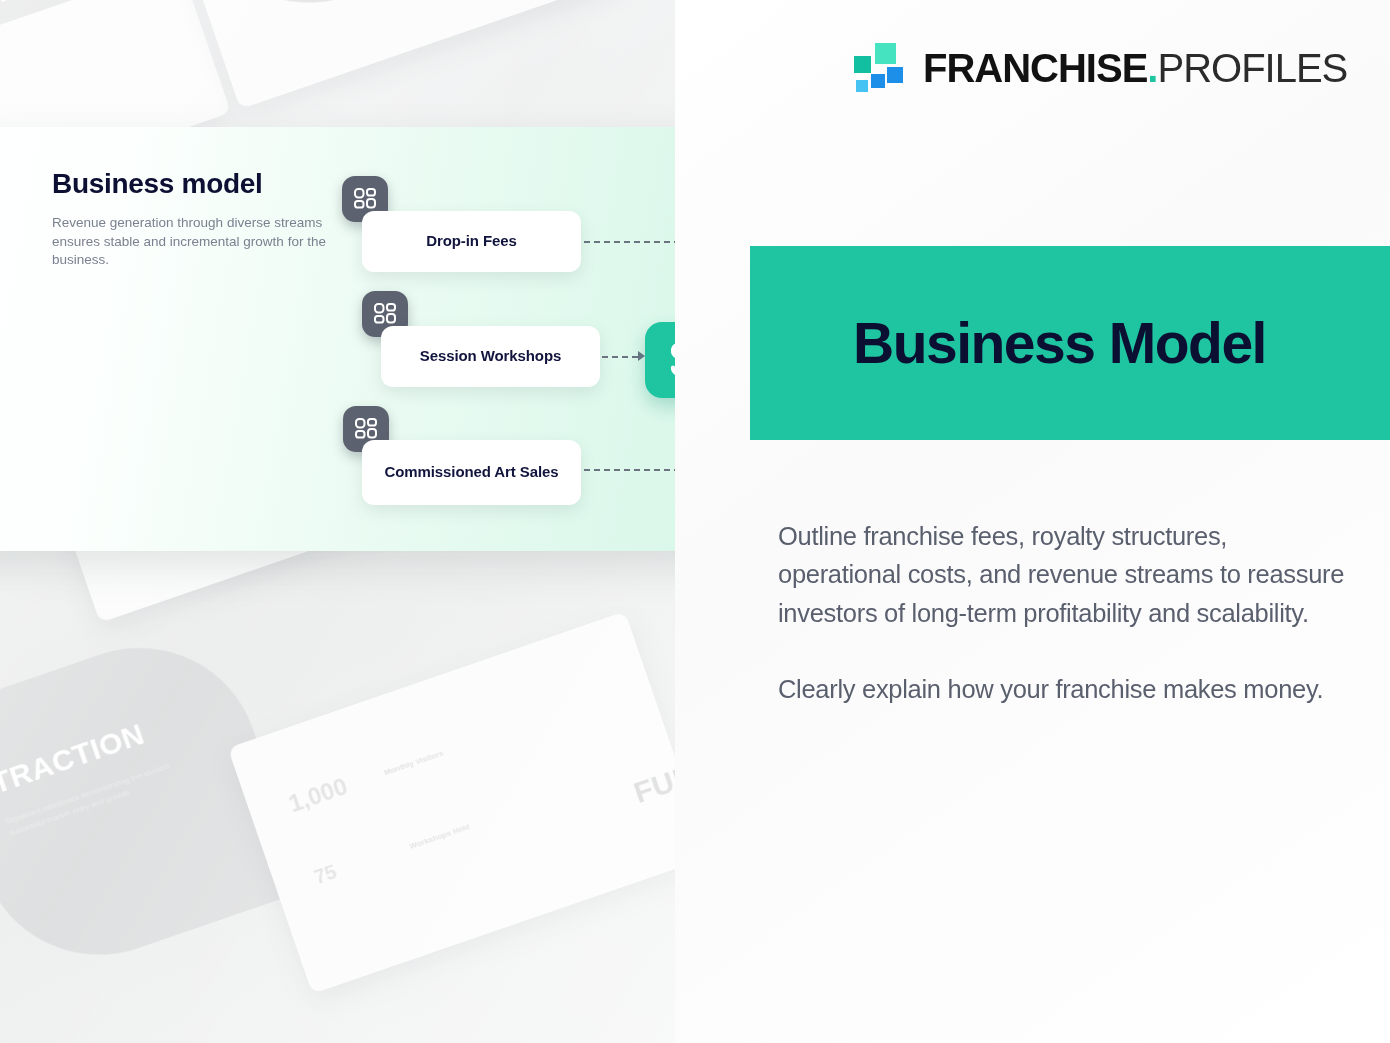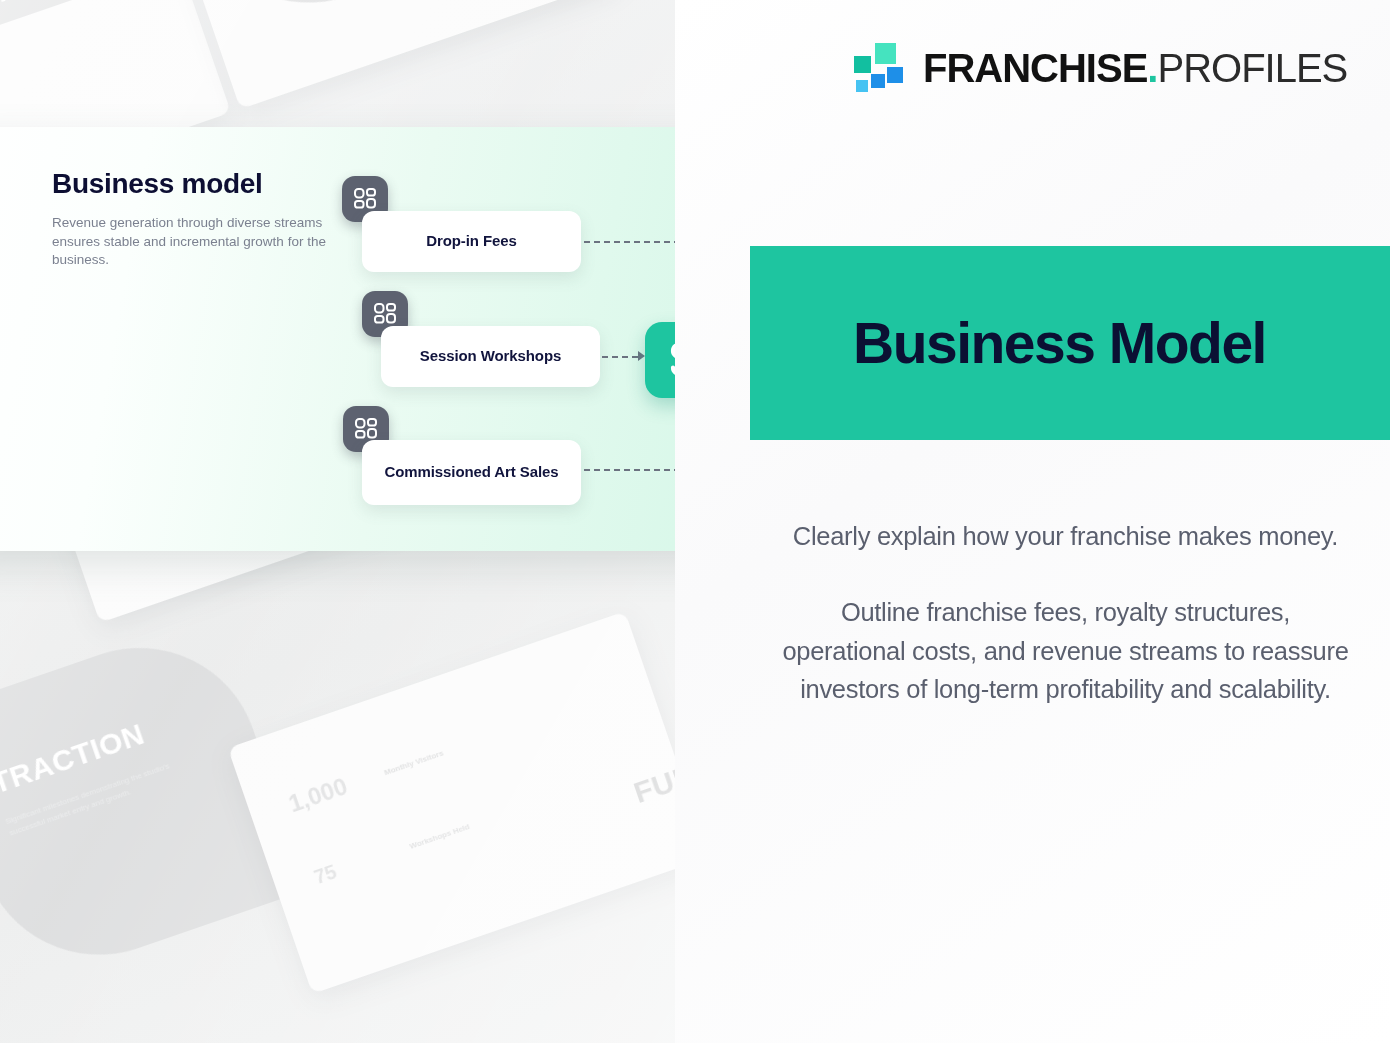--- a/index.html
+++ b/index.html
@@ -90,21 +90,20 @@
   .conn .v { position:absolute; border-left:2px dashed #6b7280; }
   .arrow-d, .arrow-u, .arrow-r { position:absolute; width:0; height:0; }
   .arrow-d { border-left:5px solid transparent; border-right:5px solid transparent; border-top:7px solid #6b7280; }
   .arrow-u { border-left:5px solid transparent; border-right:5px solid transparent; border-bottom:7px solid #6b7280; }
   .arrow-r { border-top:5px solid transparent; border-bottom:5px solid transparent; border-left:7px solid #6b7280; }
 
   
   .right-panel {
     position:absolute; left:675px; top:0; width:715px; height:1043px;
     background:linear-gradient(145deg,#ffffff 0%, #fafafb 40%, #ffffff 100%);
-    text-align:center;
   }
 
   .logo { position:absolute; left:178px; top:42px; display:flex; align-items:center; gap:18px; }
   .logo-mark { position:relative; width:52px; height:52px; }
   .logo-mark i { position:absolute; display:block; }
   .logo-text { font-size:40px; letter-spacing:-1px; white-space:nowrap; line-height:1; }
   .logo-text .b { font-weight:bold; color:#121212; }
   .logo-text .dot { font-weight:bold; color:#1ec5a0; }
   .logo-text .l { font-weight:normal; color:#2b2b2b; }
 
@@ -258,18 +257,18 @@
       <div class="logo-text">
         <span class="b">FRANCHISE</span><span class="dot">.</span><span class="l">PROFILES</span>
       </div>
     </div>
 
     <div class="banner">
       <h1>Business Model</h1>
     </div>
 
     <div class="body-copy">
+      <p>Outline franchise fees, royalty structures, operational costs, and revenue streams to reassure investors of long-term profitability and scalability.</p>
       <p>Clearly explain how your franchise makes money.</p>
-      <p>Outline franchise fees, royalty structures, operational costs, and revenue streams to reassure investors of long-term profitability and scalability.</p>
     </div>
 
   </div>
 </div>
 
 </body></html>

